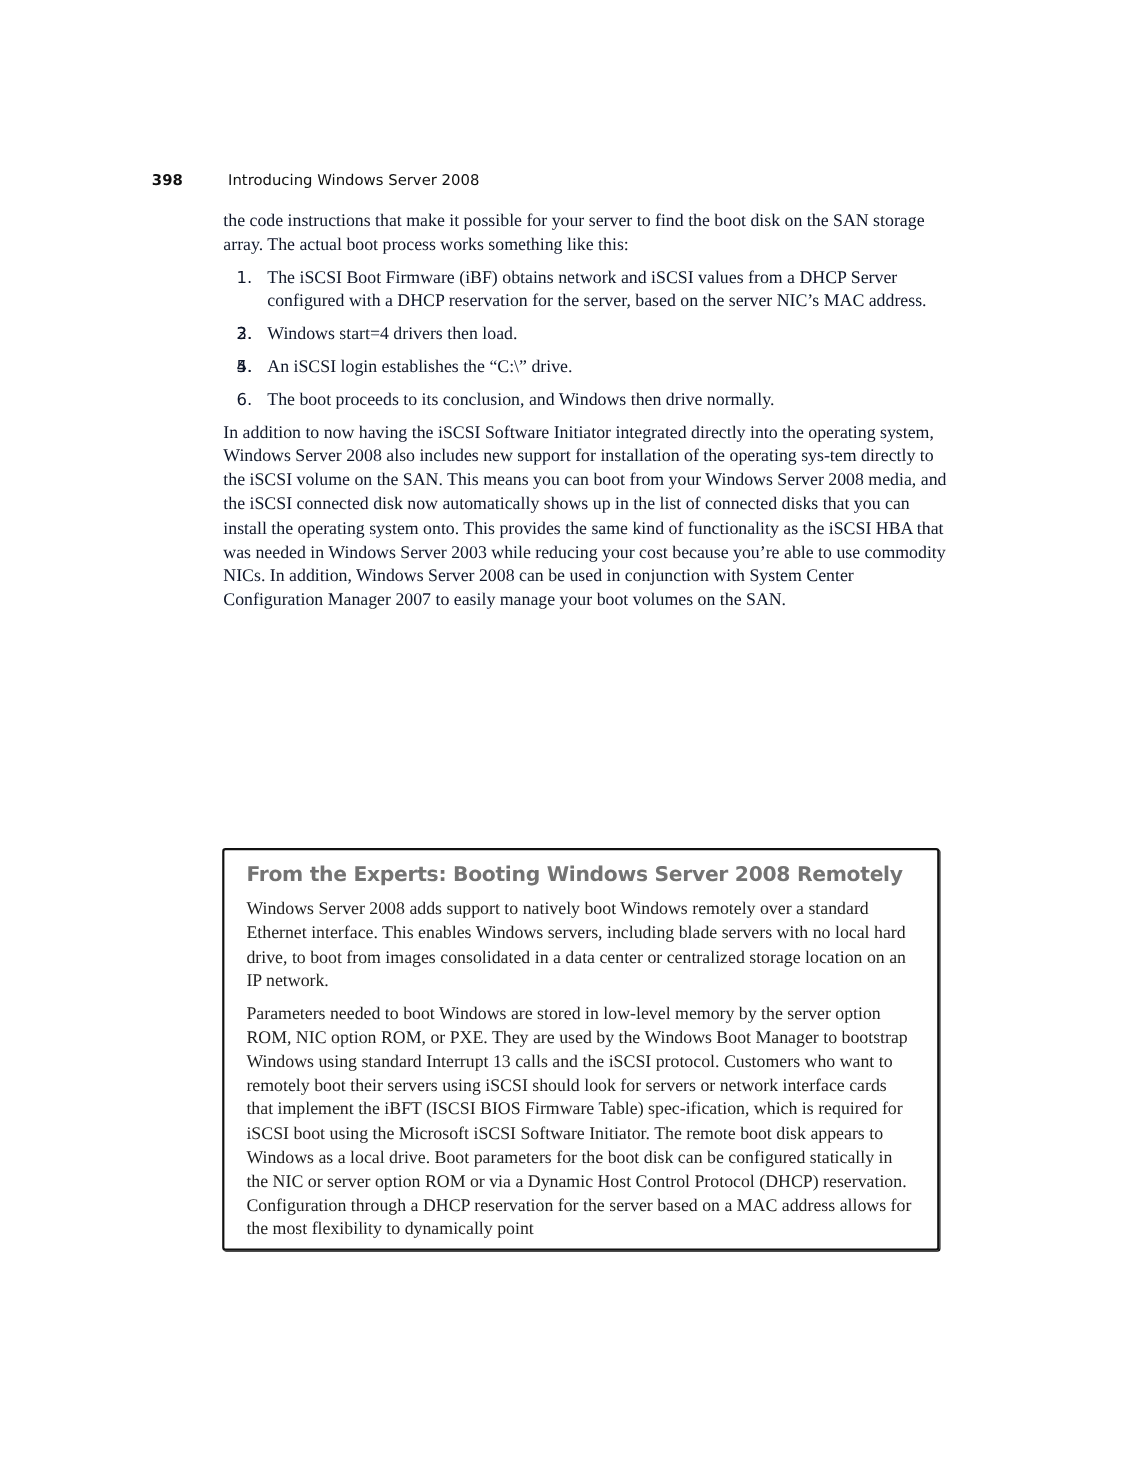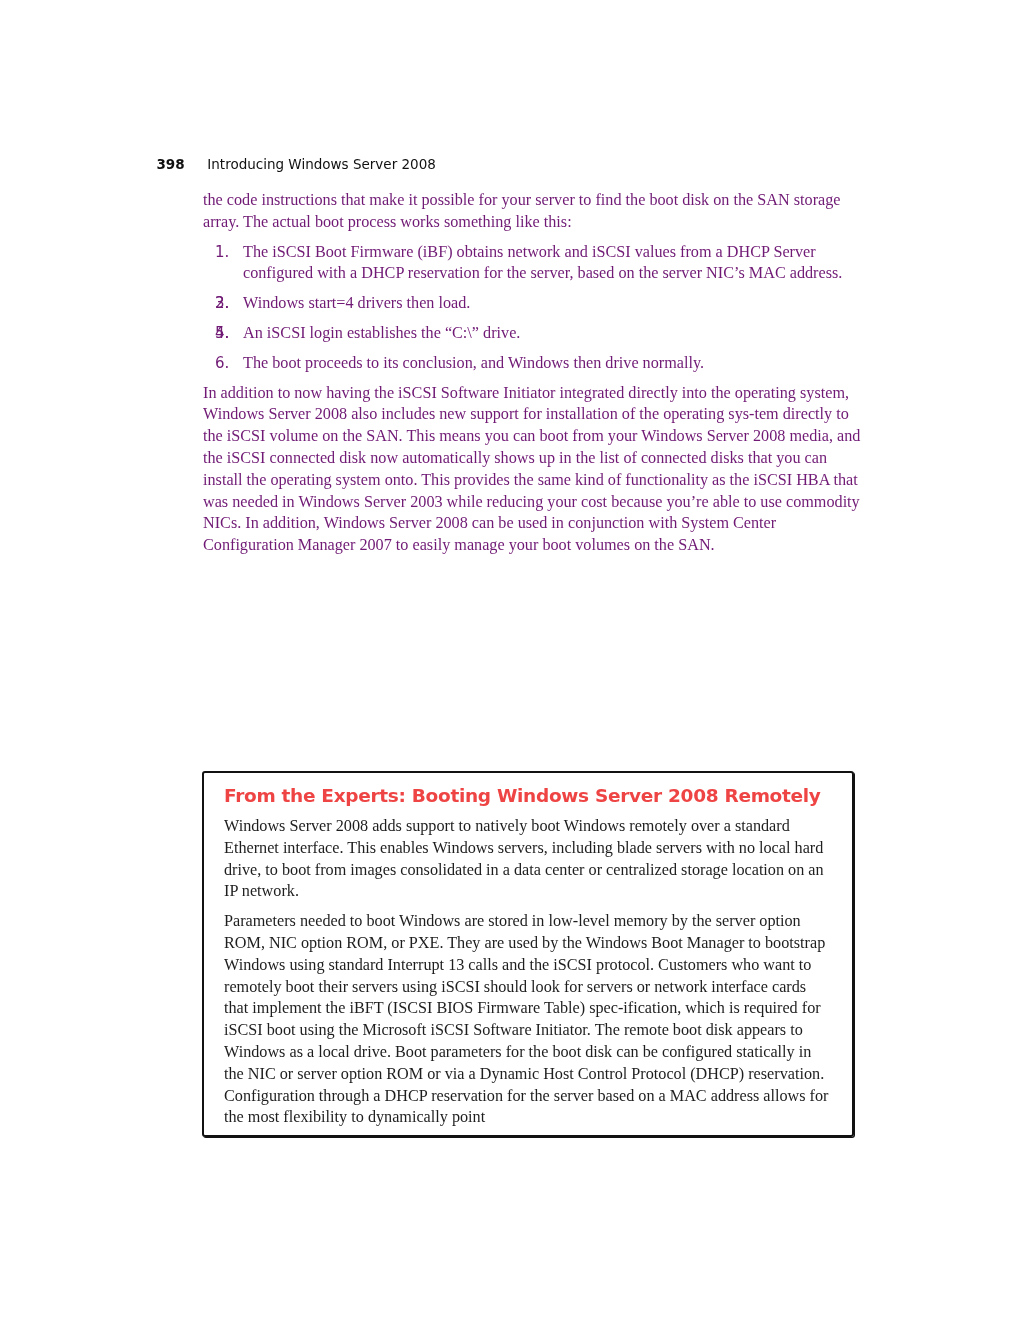--- a/index.html
+++ b/index.html
@@ -1,26 +1,26 @@
 <!DOCTYPE html>
 <html><head>
   <meta charset="utf-8">
   <style>
     html, body { margin: 0; padding: 0; background: #ffffff; }
     body { width: 1024px; height: 1325px; position: relative; overflow: hidden; color: #1a1a1a; }
     .running-head { position: absolute; top: 156px; left: 138px; font-family: "DejaVu Sans", sans-serif; font-size: 13.5px; color: #111; }
-    .running-head .page-num { font-weight: bold; display: inline-block; width: 65px; text-align: center; }
+    .running-head .page-num { font-weight: bold; display: inline-block; width: 65px; }
     .running-head .chapter { display: inline-block; }
-    .body { position: absolute; top: 190px; left: 203px; width: 660px; font-family: "Liberation Serif", serif; font-size: 16.2px; line-height: 21.8px; color: #701a75; }
+    .body { position: absolute; top: 190px; left: 203px; width: 660px; font-family: "Liberation Serif", serif; font-size: 16.2px; line-height: 21.8px; color: #0f172a; }
     .body p { margin: 0 0 8px 0; }
     ol.steps { list-style: none; margin: 0 0 8px 0; padding: 0; }
     ol.steps li { position: relative; padding-left: 40px; margin-bottom: 8px; }
     ol.steps li .num { position: absolute; left: 12px; top: 0; font-family: "DejaVu Sans", sans-serif; font-size: 15px; }
     .expert-box { position: absolute; top: 771px; left: 202px; width: 652px; height: 366px; border: 2px solid #111; border-radius: 3px; box-shadow: 1px 1px 0 #111; box-sizing: border-box; padding: 10px 20px 0 20px; font-family: "Liberation Serif", serif; font-size: 16.2px; line-height: 21.8px; color: #1e1e1e; }
-    .expert-box h3 { margin: 0 0 7px 0; font-family: "DejaVu Sans", sans-serif; font-weight: bold; font-size: 18.5px; line-height: 26px; color: #ef4444; letter-spacing: -0.3px; }
+    .expert-box h3 { margin: 0 0 7px 0; font-family: "DejaVu Sans", sans-serif; font-weight: bold; font-size: 18.5px; line-height: 26px; color: #737373; letter-spacing: -0.3px; }
     .expert-box p { margin: 0 0 8px 0; }
   </style>
 </head>
 <body>
 
 <div class="running-head">
   <span class="page-num">398</span>
   <span class="chapter">Introducing Windows Server 2008</span>
 </div>
 

